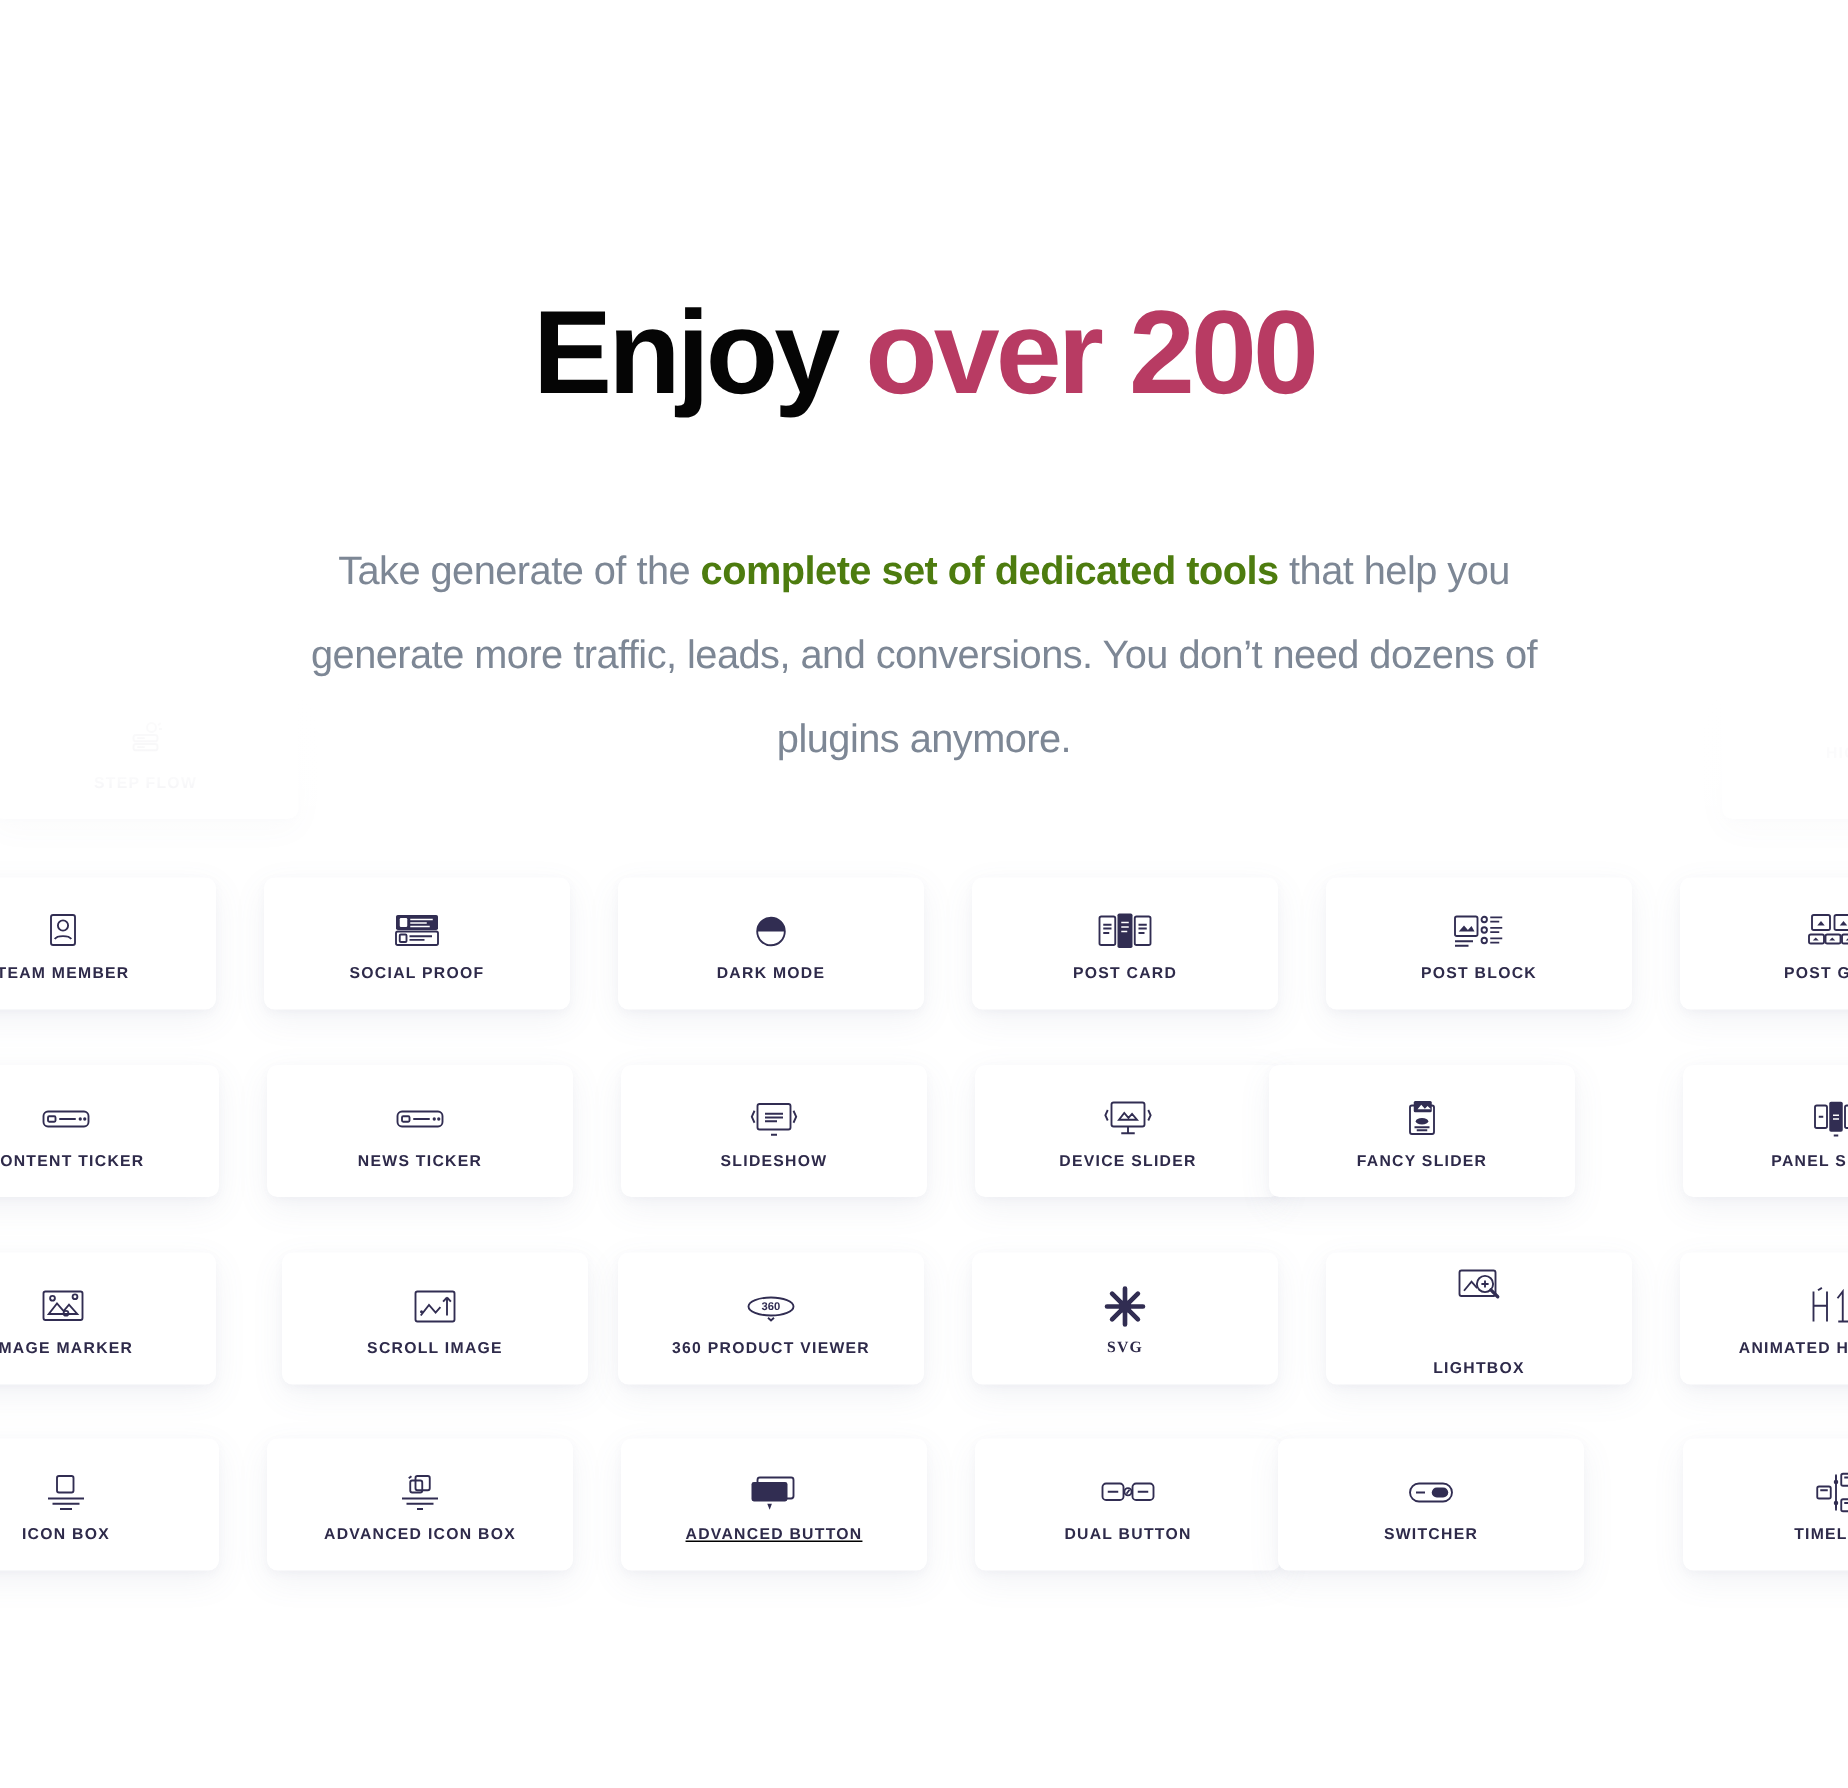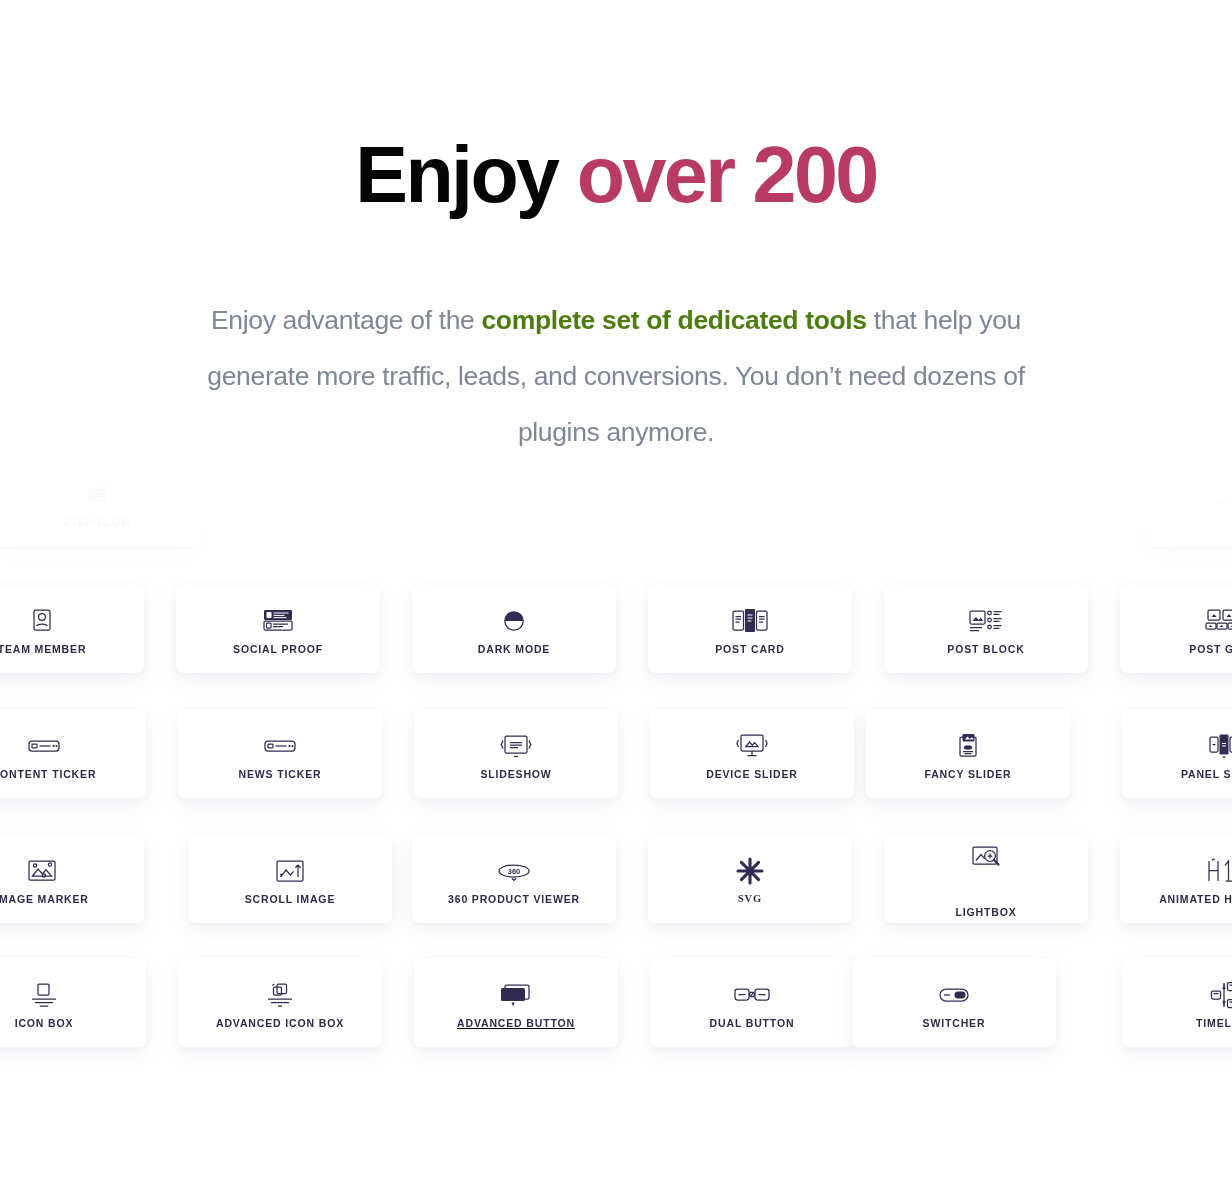--- a/index.html
+++ b/index.html
@@ -19,21 +19,21 @@
     background: #ffffff;
     overflow: hidden;
   }
 
   
   .hero {
     position: absolute;
     top: 0;
     left: 0;
     width: 1232px;
-    padding-top: 56px;
+    padding-top: 116px;
     text-align: center;
     z-index: 40;
   }
 
   .headline {
     font-size: 79px;
     line-height: 1.0;
     font-weight: 700;
     letter-spacing: -2.6px;
     color: #050505;
@@ -263,21 +263,21 @@
           <div class="card-icon">
             <svg width="34" height="28" viewBox="0 0 34 28">
               <rect x="6" y="3" width="22" height="16" rx="1.4" class="ink"></rect>
               <path d="M3.5 8l-1.6 3.5 1.6 3.5M30.5 8l1.6 3.5-1.6 3.5" class="ink"></path>
               <path d="M11 14.5l3.5-4.5 2.8 3.2 2.4-2.6 3.3 3.9z" class="ink"></path>
               <path d="M17 19v4M12.5 23.5h9" class="ink"></path>
             </svg>
           </div>
           <div class="card-label">DEVICE SLIDER</div>
         </div>
-        <div class="card" style="left: 866px;">
+        <div class="card" style="left: 846px;">
           <div class="card-icon">
             <svg width="30" height="30" viewBox="0 0 30 30">
               <rect x="7" y="6" width="16" height="19" rx="1.3" class="ink"></rect>
               <rect x="9.5" y="3" width="12" height="7.5" rx="1" class="ink-fill"></rect>
               <path d="M12 8.5l2.5-3 2.4 2.6 1.8-1.8 2.3 2.2z" fill="#fff"></path>
               <ellipse cx="15" cy="16.5" rx="4.2" ry="2.2" class="ink-fill"></ellipse>
               <path d="M10 20.5h10M11.5 22.5h7" class="ink"></path>
             </svg>
           </div>
           <div class="card-label">FANCY SLIDER</div>
@@ -437,17 +437,17 @@
       </div>
     </div>
 
   <div class="hero-scrim"></div>
 
   <div class="hero">
     <h1 class="headline">
       <span>Enjoy </span><span class="accent">over 200</span>
     </h1>
     <p class="subhead">
-      <span>Enjoy advantage of the </span><b>complete set of dedicated tools</b><span> that help you generate more traffic, leads, and conversions. You don’t need dozens of plugins anymore.</span>
+      <span>Take generate of the </span><b>complete set of dedicated tools</b><span> that help you generate more traffic, leads, and conversions. You don’t need dozens of plugins anymore.</span>
     </p>
   </div>
 
 </div>
 
 </body></html>

